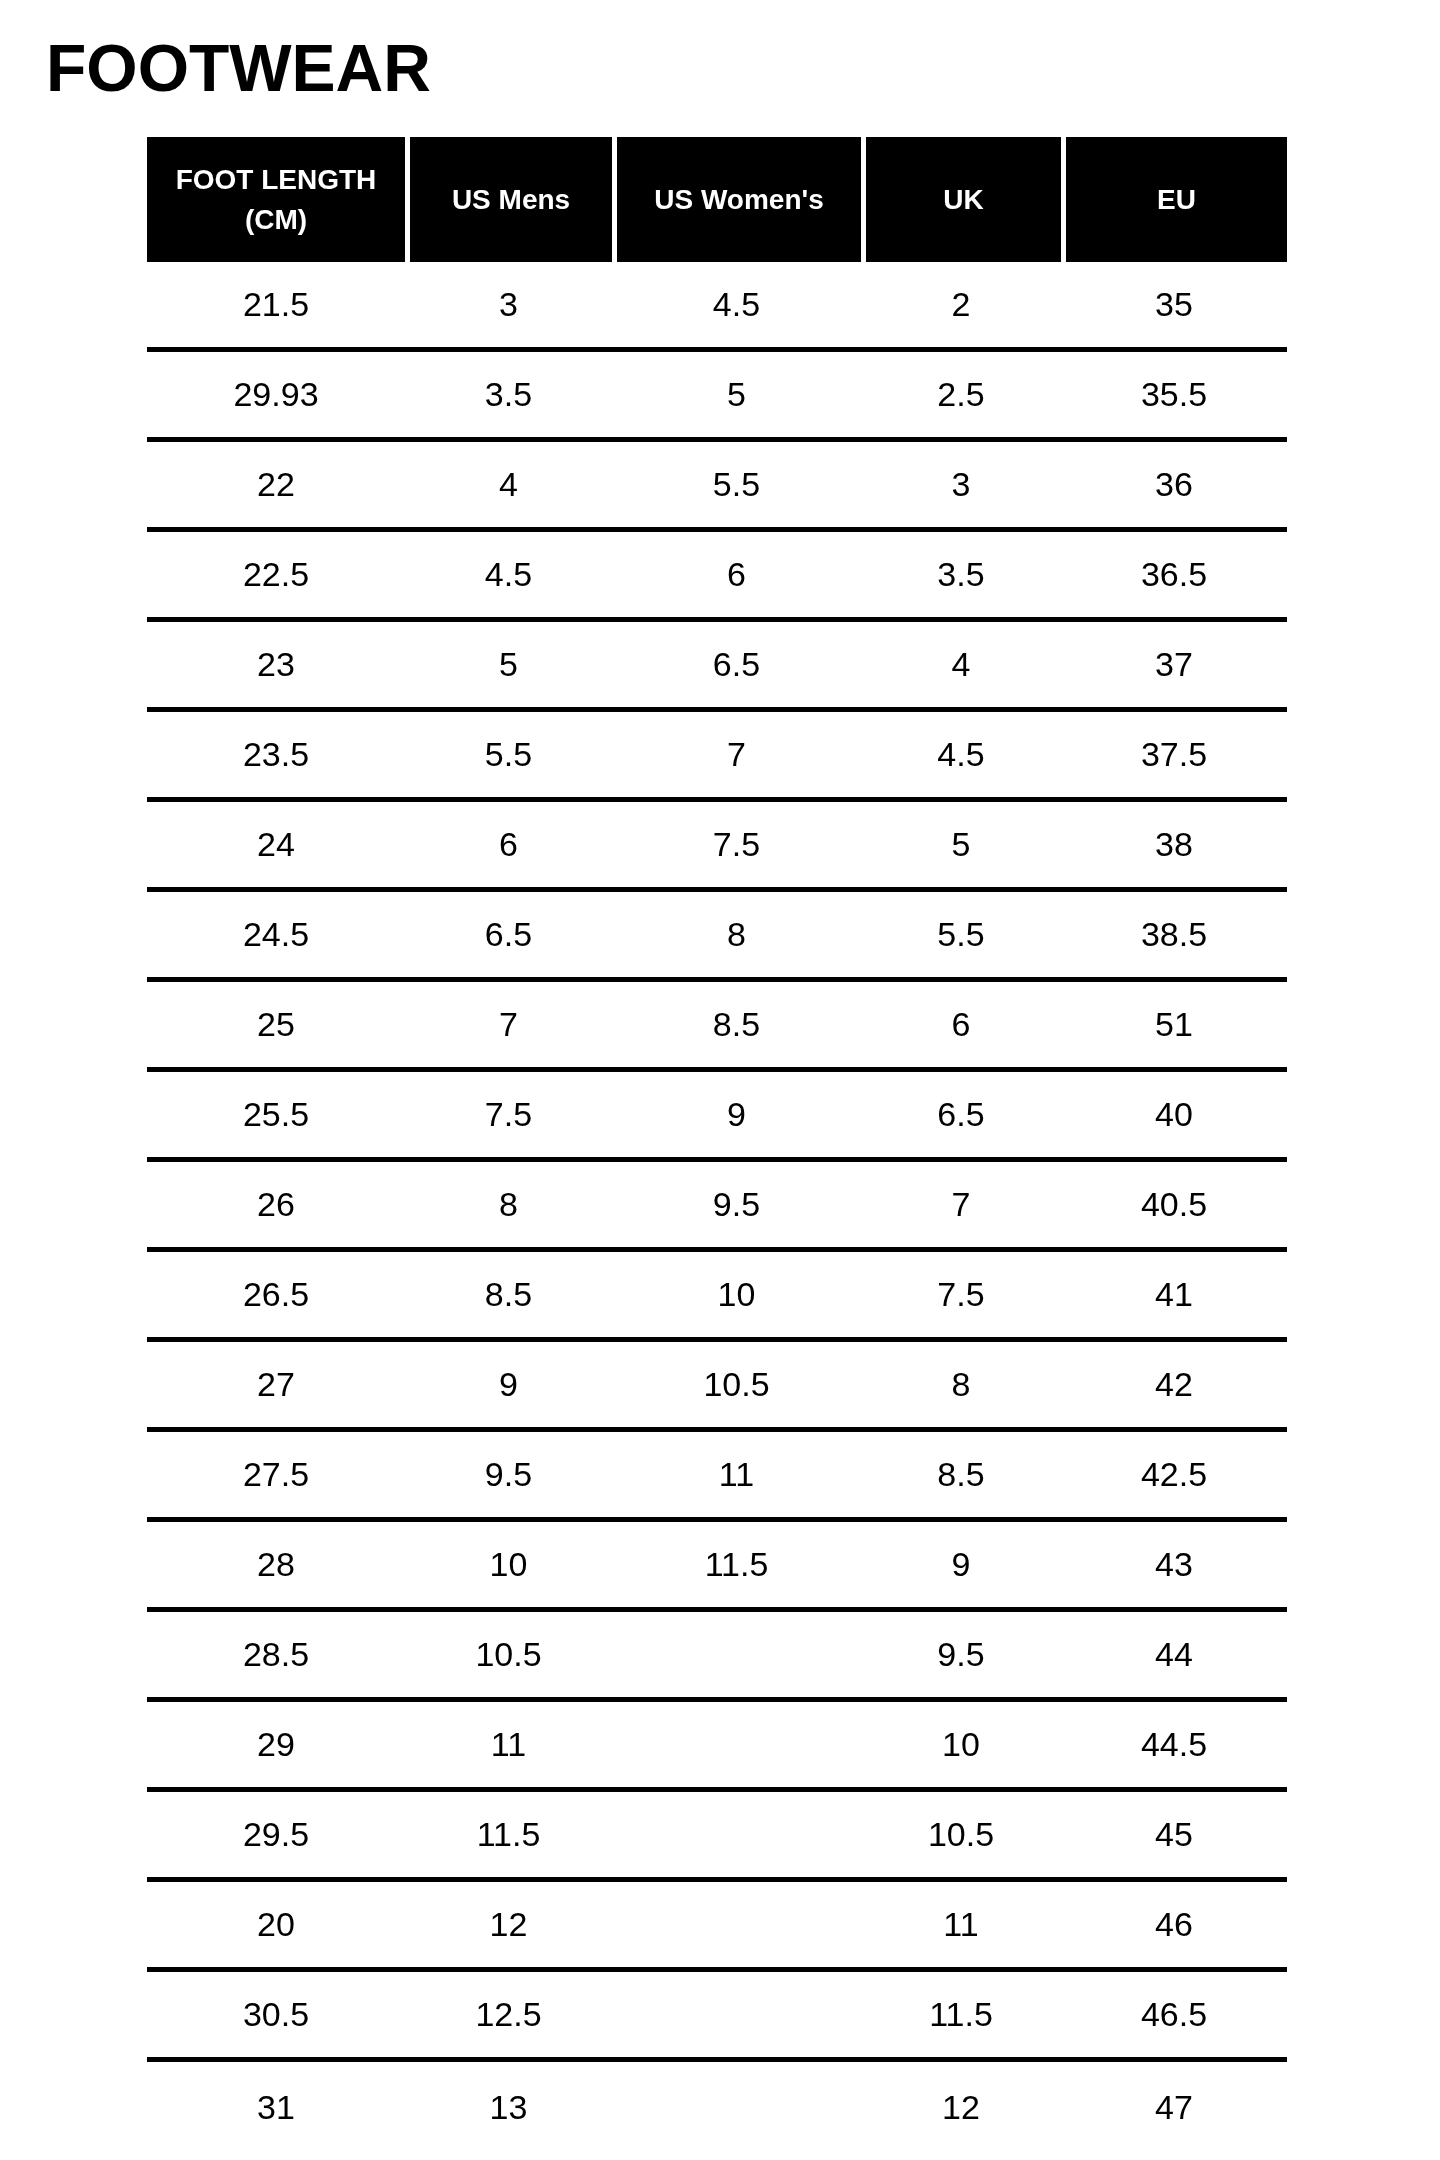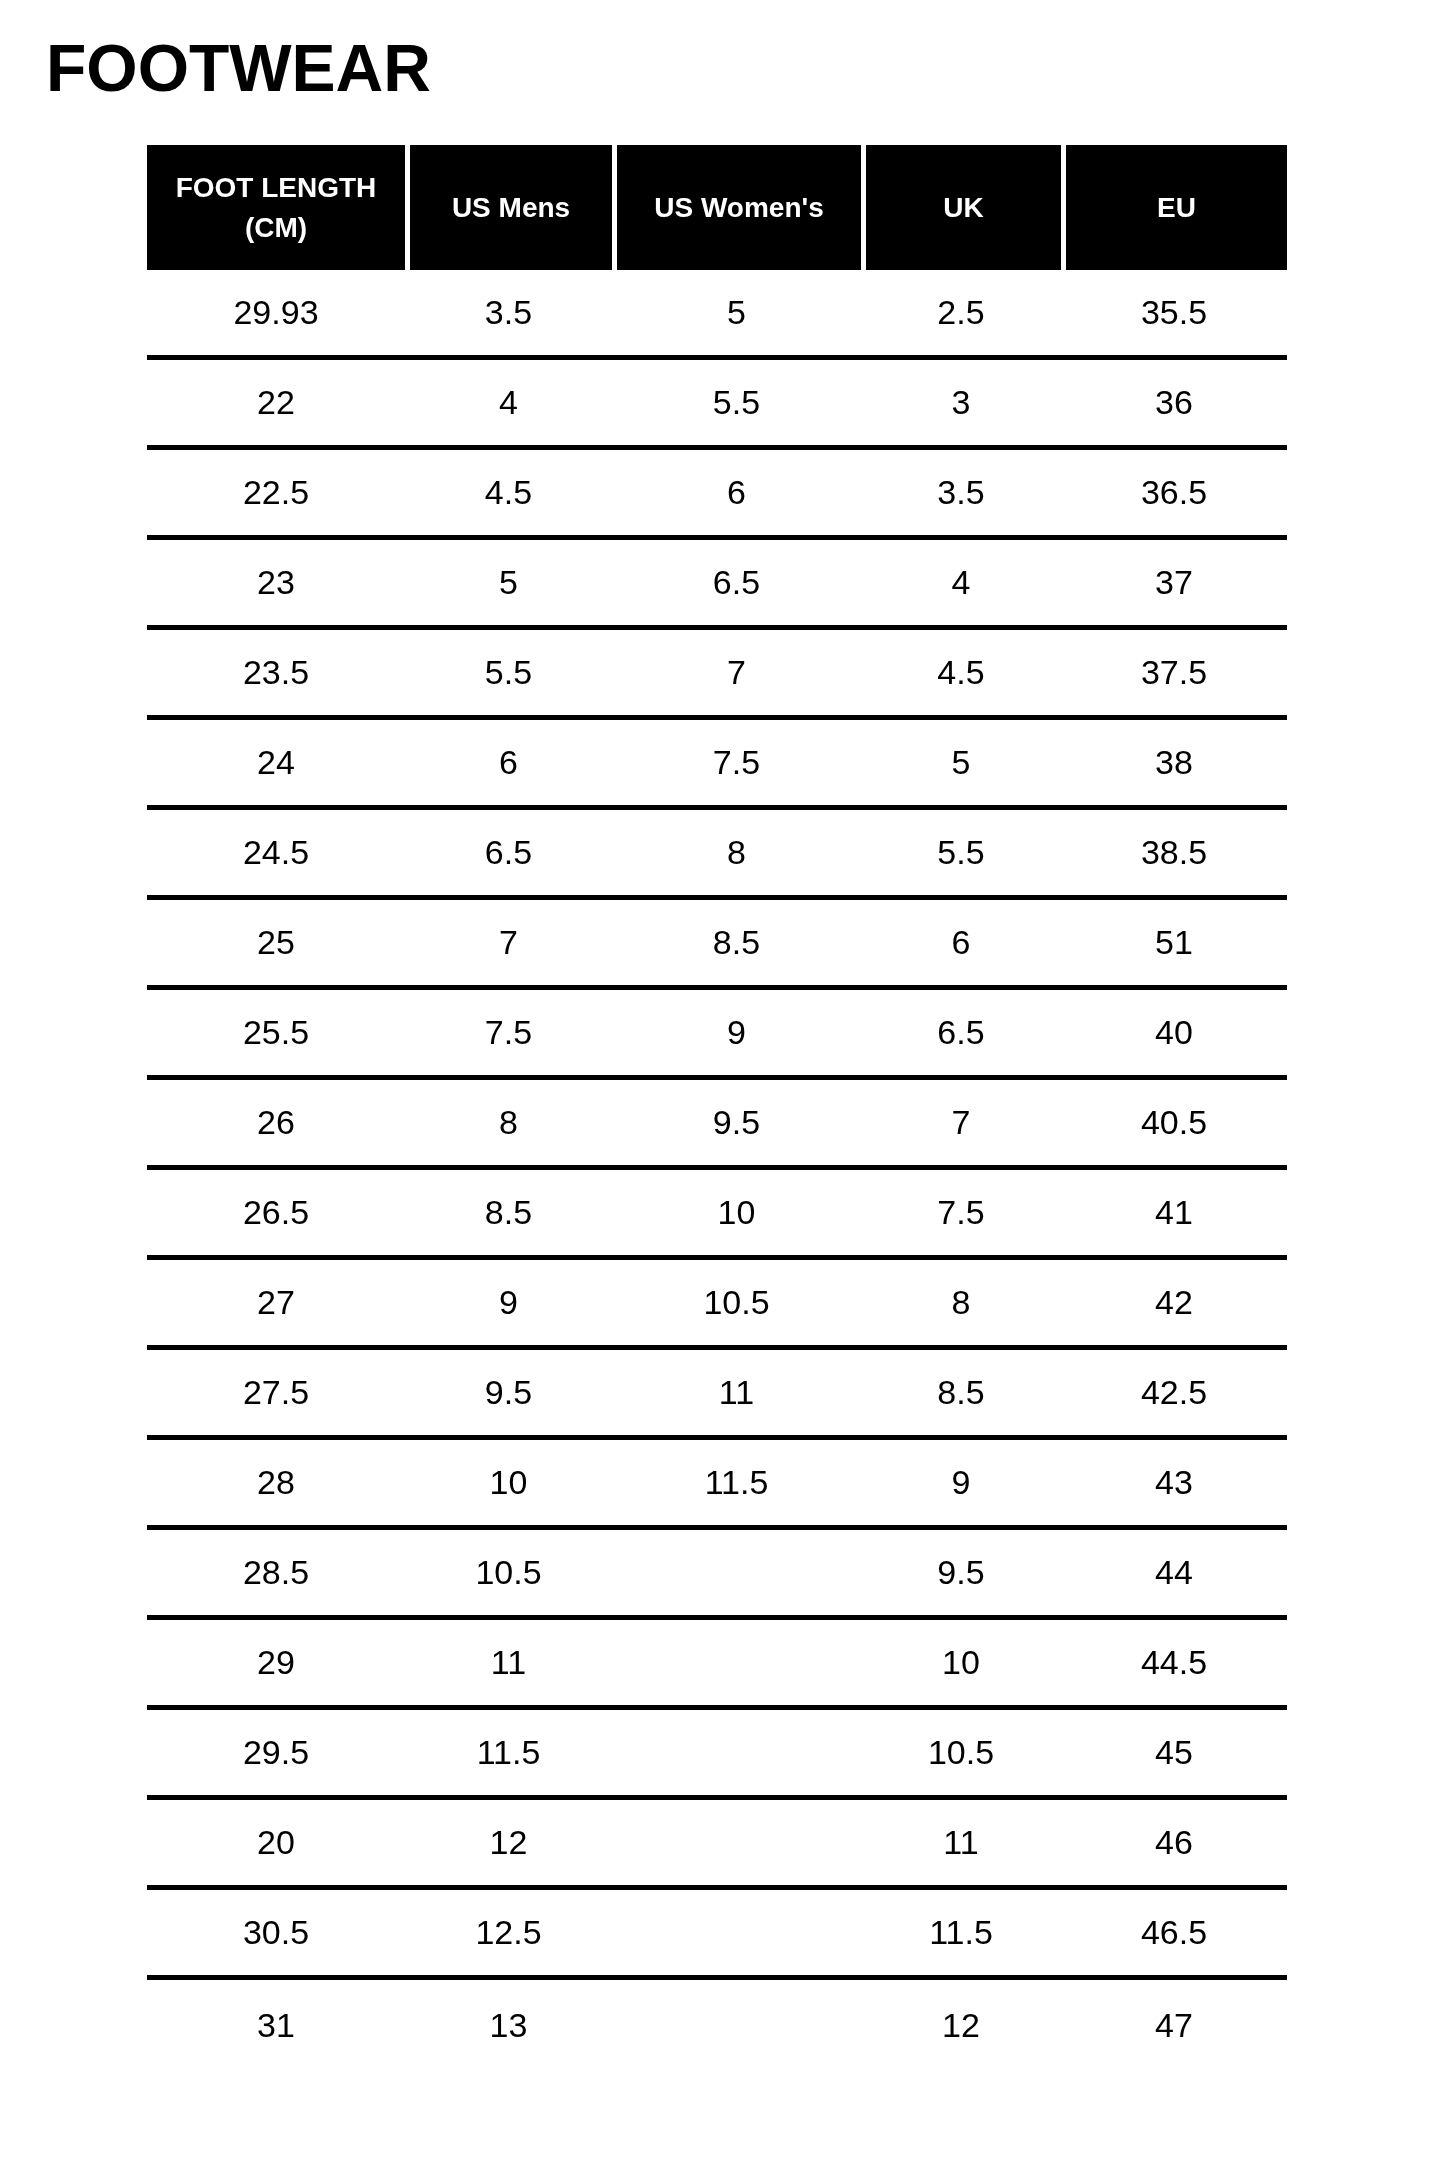--- a/index.html
+++ b/index.html
@@ -23,21 +23,21 @@
     margin: 0;
     font-size: 66px;
     line-height: 66px;
     font-weight: 700;
     color: var(--title-color, #000000);
     letter-spacing: 0px;
   }
   table.size-chart {
     position: absolute;
     left: 147px;
-    top: 145px;
+    top: 137px;
     width: 1140px;
     border-collapse: separate;
     border-spacing: 0;
     table-layout: fixed;
   }
   table.size-chart th {
     box-sizing: border-box;
     height: 125px;
     background: var(--header-bg, #000000);
     color: var(--header-text, #ffffff);
@@ -84,20 +84,27 @@
       <tr>
         <th>FOOT LENGTH (CM)</th>
         <th>US Mens</th>
         <th>US Women's</th>
         <th>UK</th>
         <th>EU</th>
       </tr>
     </thead>
     <tbody>
         <tr>
+          <td>21.5</td>
+          <td>3</td>
+          <td>4.5</td>
+          <td>2</td>
+          <td>35</td>
+        </tr>
+        <tr>
           <td>29.93</td>
           <td>3.5</td>
           <td>5</td>
           <td>2.5</td>
           <td>35.5</td>
         </tr>
         <tr>
           <td>22</td>
           <td>4</td>
           <td>5.5</td>

